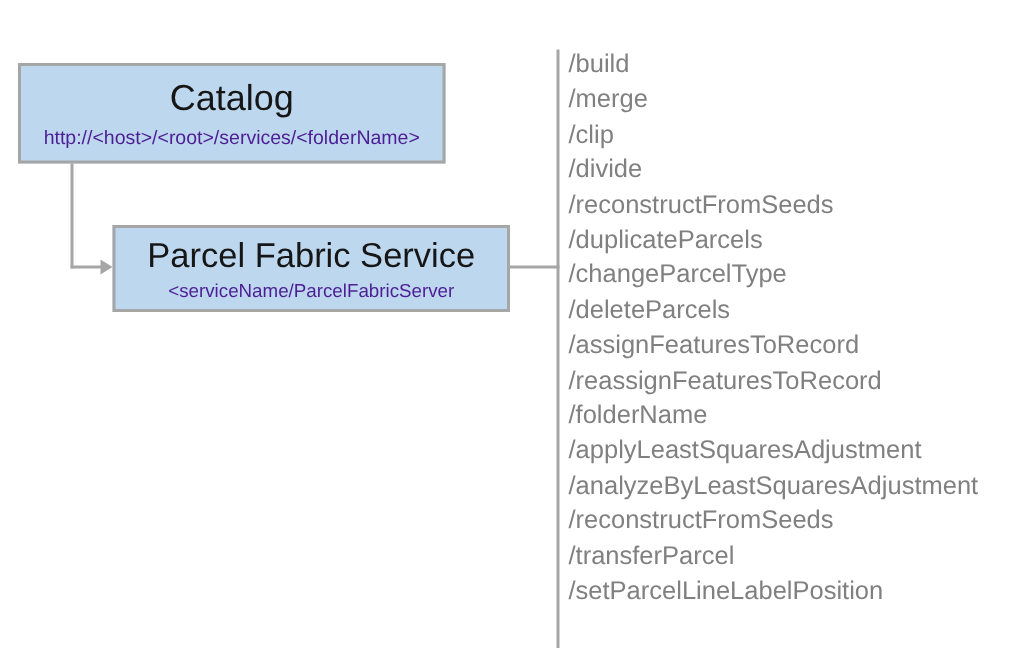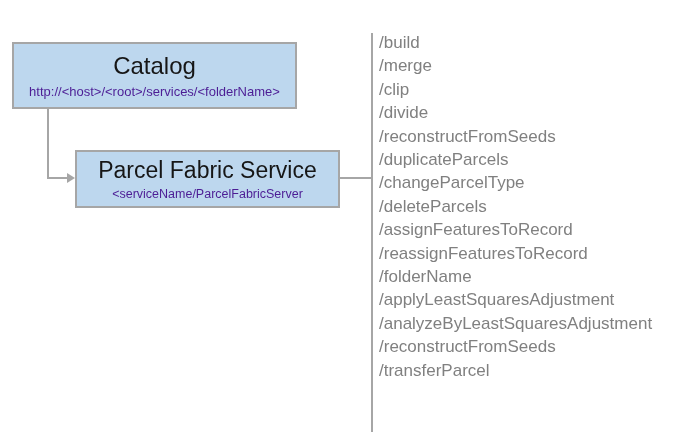--- a/index.html
+++ b/index.html
@@ -159,15 +159,16 @@
       <li>/duplicateParcels</li>
       <li>/changeParcelType</li>
       <li>/deleteParcels</li>
       <li>/assignFeaturesToRecord</li>
       <li>/reassignFeaturesToRecord</li>
       <li>/folderName</li>
       <li>/applyLeastSquaresAdjustment</li>
       <li>/analyzeByLeastSquaresAdjustment</li>
       <li>/reconstructFromSeeds</li>
       <li>/transferParcel</li>
+      <li>/setParcelLineLabelPosition</li>
     </ul>
 
 </div>
 
 </body></html>

